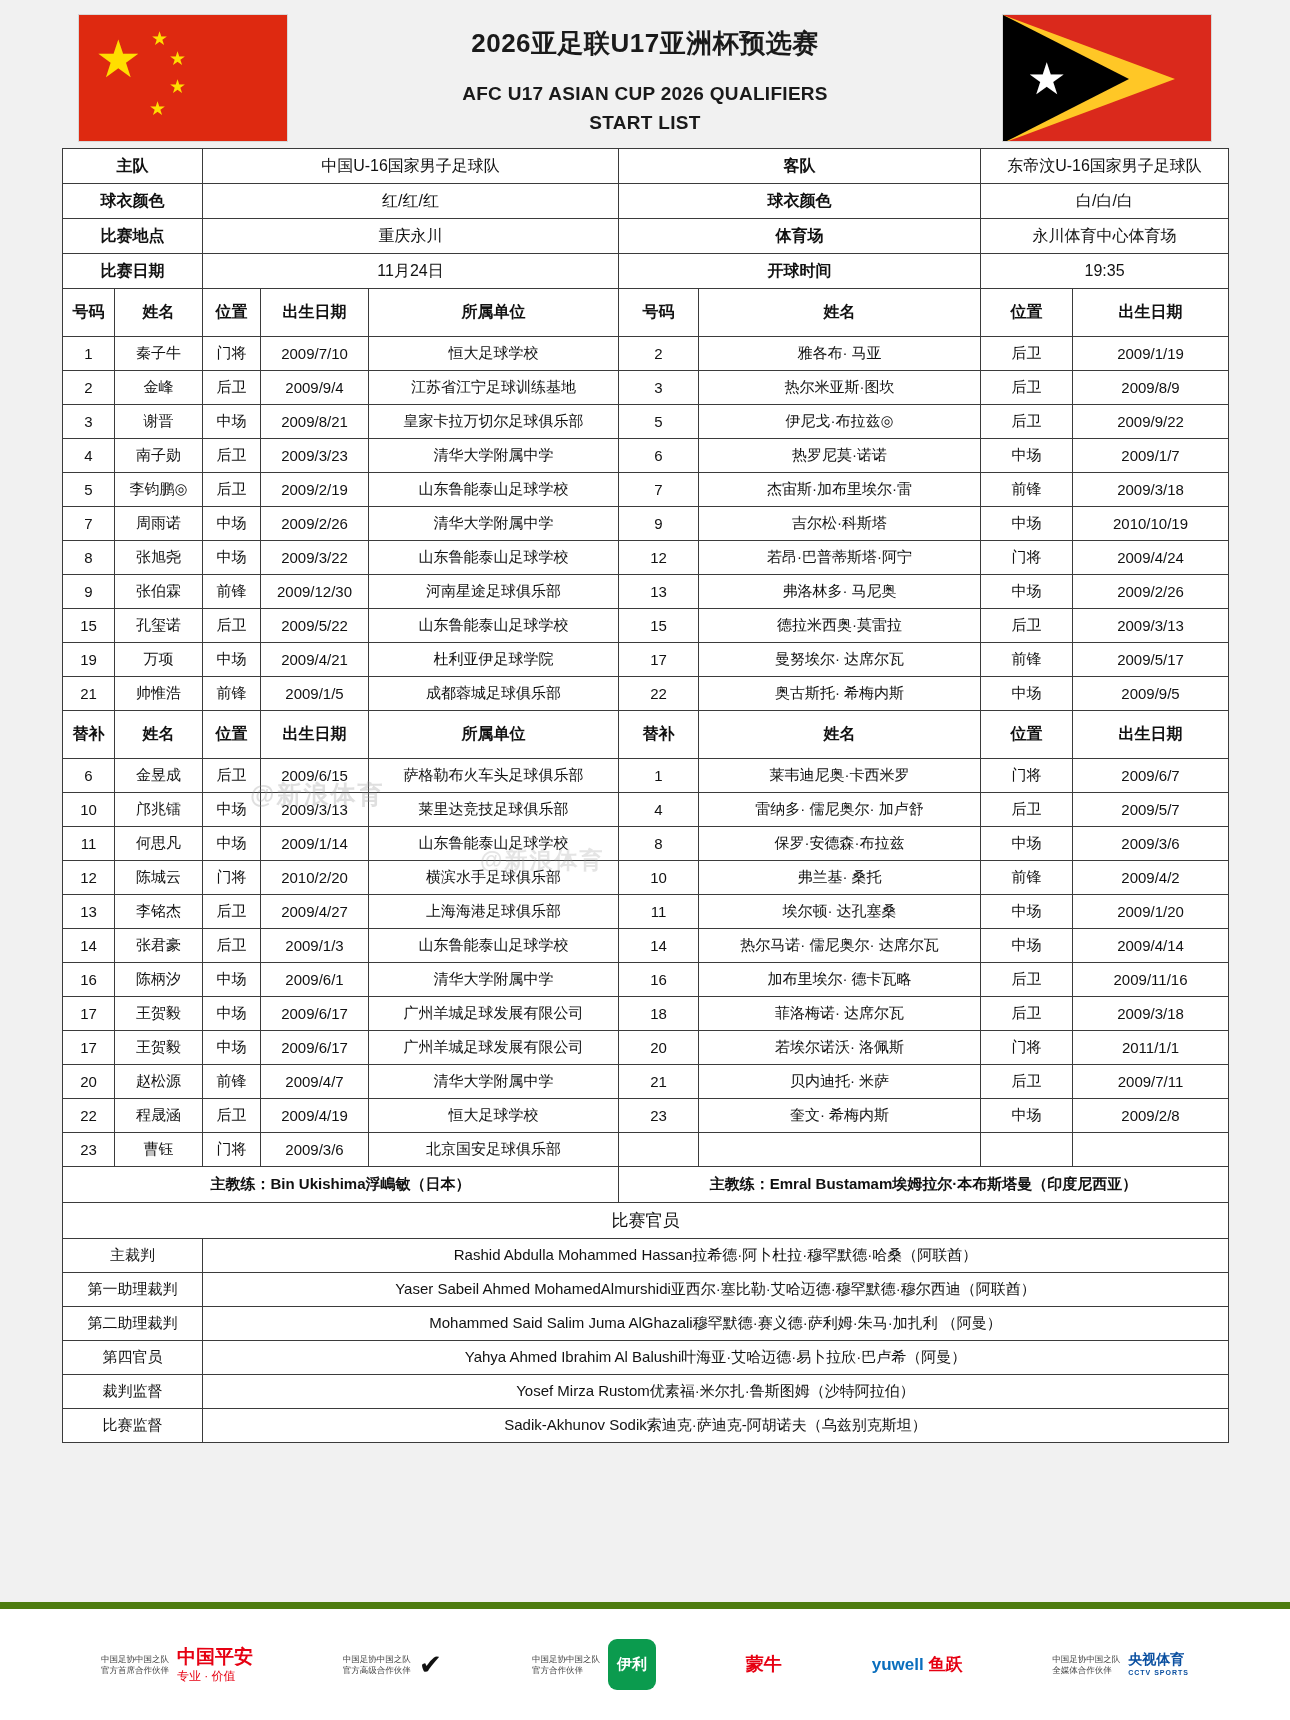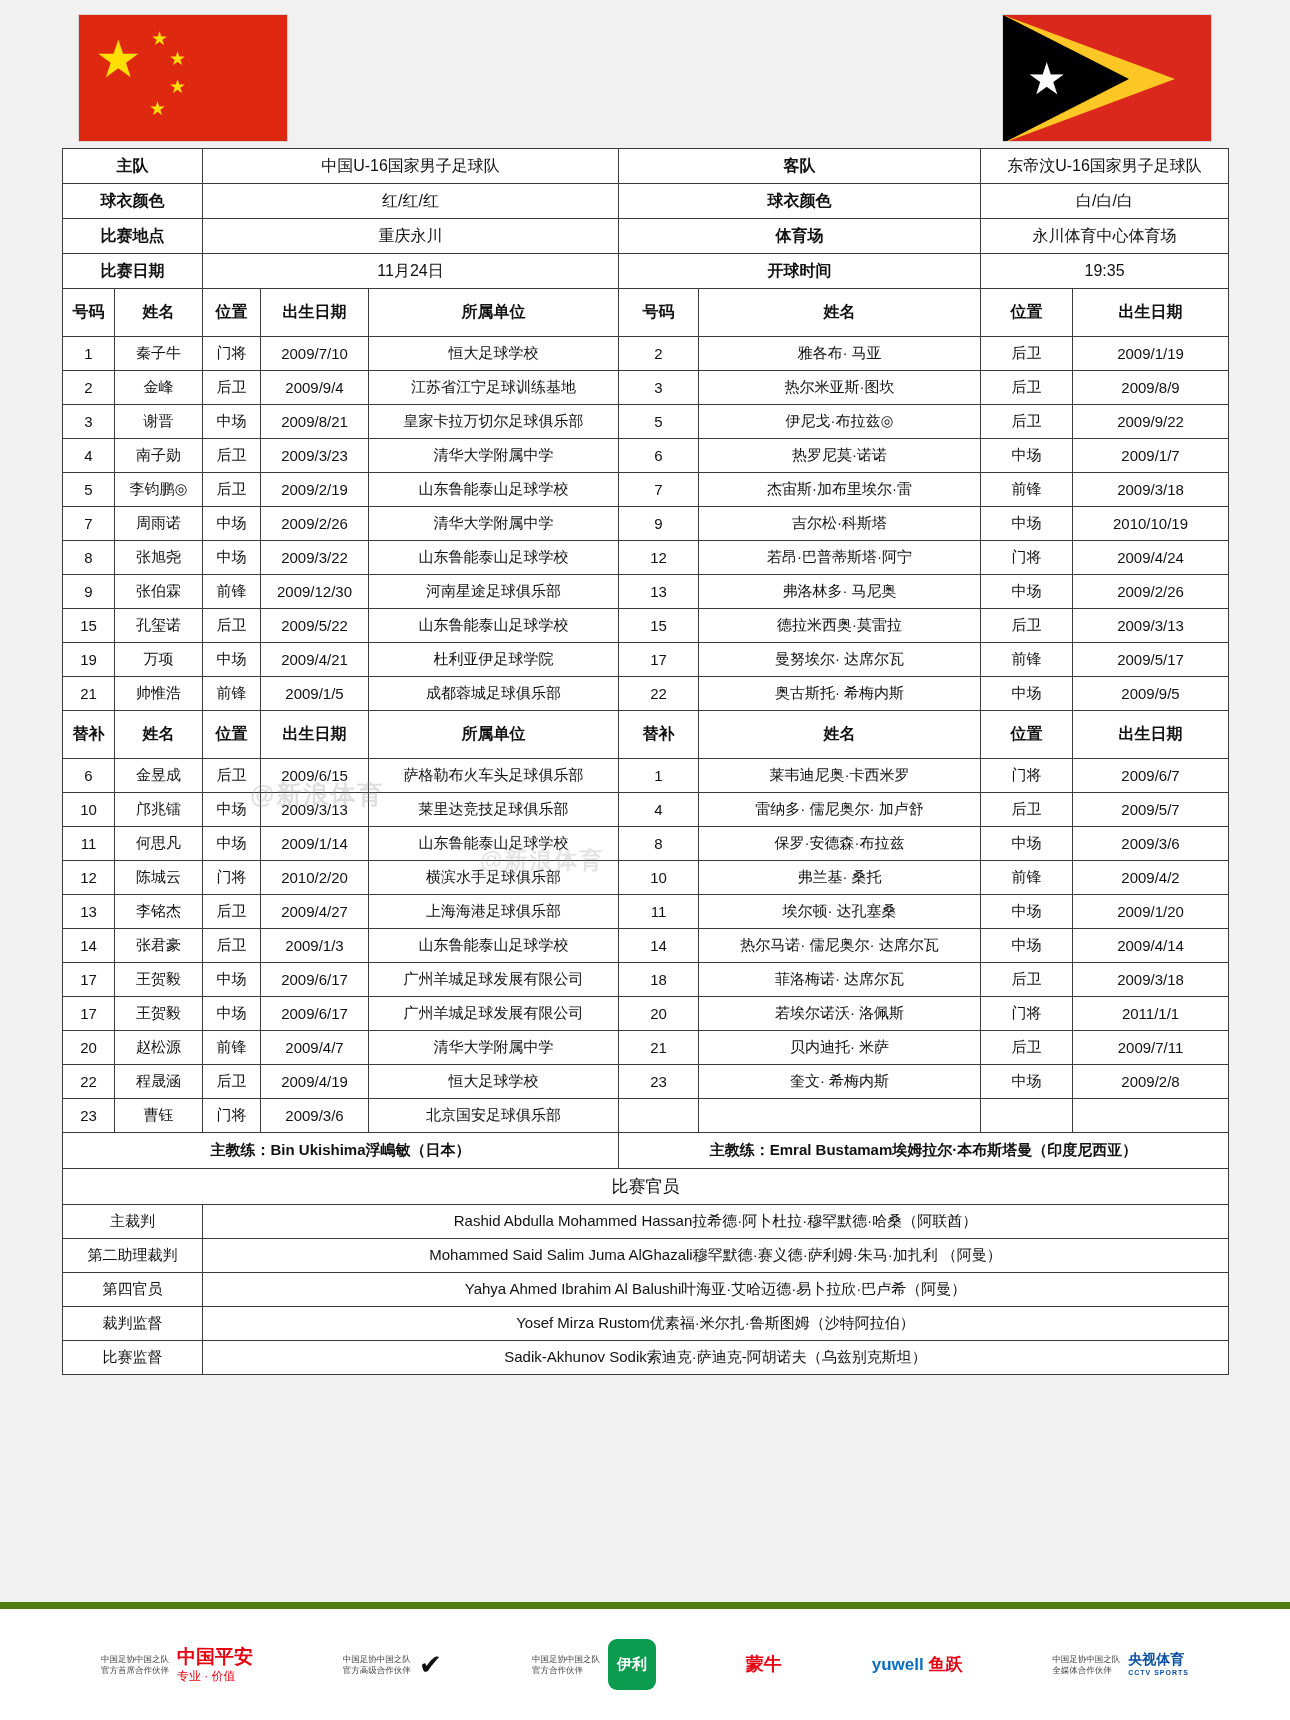--- a/index.html
+++ b/index.html
@@ -180,20 +180,25 @@
   <div class="header">
 
     <div class="flag flag-home">
       <span class="cn-star big">★</span>
       <span class="cn-star s1">★</span>
       <span class="cn-star s2">★</span>
       <span class="cn-star s3">★</span>
       <span class="cn-star s4">★</span>
     </div>
 
+    <div class="title-block">
+      <div class="title-cn">2026亚足联U17亚洲杯预选赛</div>
+      <div class="title-en">AFC U17 ASIAN CUP 2026 QUALIFIERS</div>
+      <div class="title-en">START LIST</div>
+    </div>
 
     <div class="flag flag-away">
       <div class="tl-red"></div>
       <div class="tl-yellow"></div>
       <div class="tl-black"></div>
       <span class="tl-star">★</span>
     </div>
   </div>
 
   <div class="sheet">
@@ -442,20 +447,31 @@
             <td>张君豪</td>
             <td>后卫</td>
             <td>2009/1/3</td>
             <td>山东鲁能泰山足球学校</td>
             <td>14</td>
             <td>热尔马诺· 儒尼奥尔· 达席尔瓦</td>
             <td>中场</td>
             <td>2009/4/14</td>
           </tr>
           <tr class="prow">
+            <td>16</td>
+            <td>陈柄汐</td>
+            <td>中场</td>
+            <td>2009/6/1</td>
+            <td>清华大学附属中学</td>
+            <td>16</td>
+            <td>加布里埃尔· 德卡瓦略</td>
+            <td>后卫</td>
+            <td>2009/11/16</td>
+          </tr>
+          <tr class="prow">
             <td>17</td>
             <td>王贺毅</td>
             <td>中场</td>
             <td>2009/6/17</td>
             <td>广州羊城足球发展有限公司</td>
             <td>18</td>
             <td>菲洛梅诺· 达席尔瓦</td>
             <td>后卫</td>
             <td>2009/3/18</td>
           </tr>
@@ -510,20 +526,24 @@
         </tr>
 
         <tr class="officials-title">
           <td colspan="9">比赛官员</td>
         </tr>
         <tr class="off">
             <td colspan="2" class="off-role">主裁判</td>
             <td colspan="7">Rashid Abdulla Mohammed Hassan拉希德·阿卜杜拉·穆罕默德·哈桑（阿联酋）</td>
           </tr>
           <tr class="off">
+            <td colspan="2" class="off-role">第一助理裁判</td>
+            <td colspan="7">Yaser Sabeil Ahmed MohamedAlmurshidi亚西尔·塞比勒·艾哈迈德·穆罕默德·穆尔西迪（阿联酋）</td>
+          </tr>
+          <tr class="off">
             <td colspan="2" class="off-role">第二助理裁判</td>
             <td colspan="7">Mohammed Said Salim Juma AlGhazali穆罕默德·赛义德·萨利姆·朱马·加扎利 （阿曼）</td>
           </tr>
           <tr class="off">
             <td colspan="2" class="off-role">第四官员</td>
             <td colspan="7">Yahya Ahmed Ibrahim Al Balushi叶海亚·艾哈迈德·易卜拉欣·巴卢希（阿曼）</td>
           </tr>
           <tr class="off">
             <td colspan="2" class="off-role">裁判监督</td>
             <td colspan="7">Yosef Mirza Rustom优素福·米尔扎·鲁斯图姆（沙特阿拉伯）</td>

